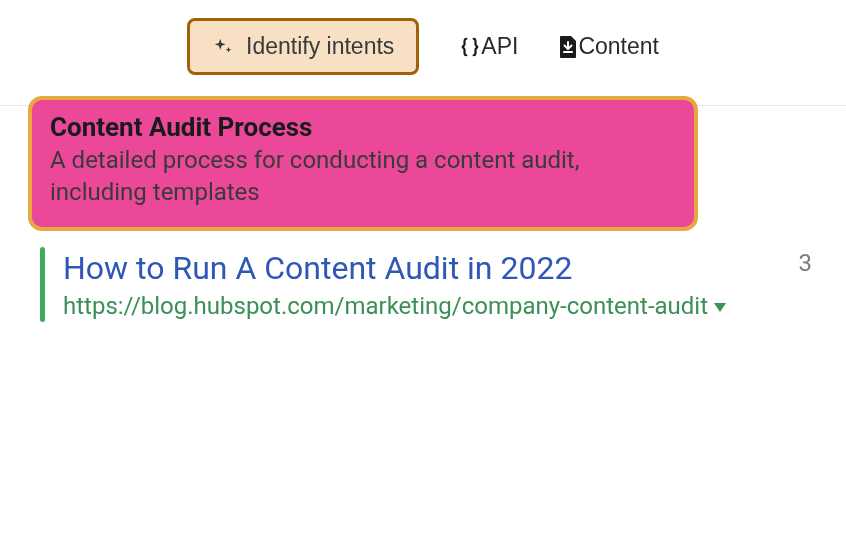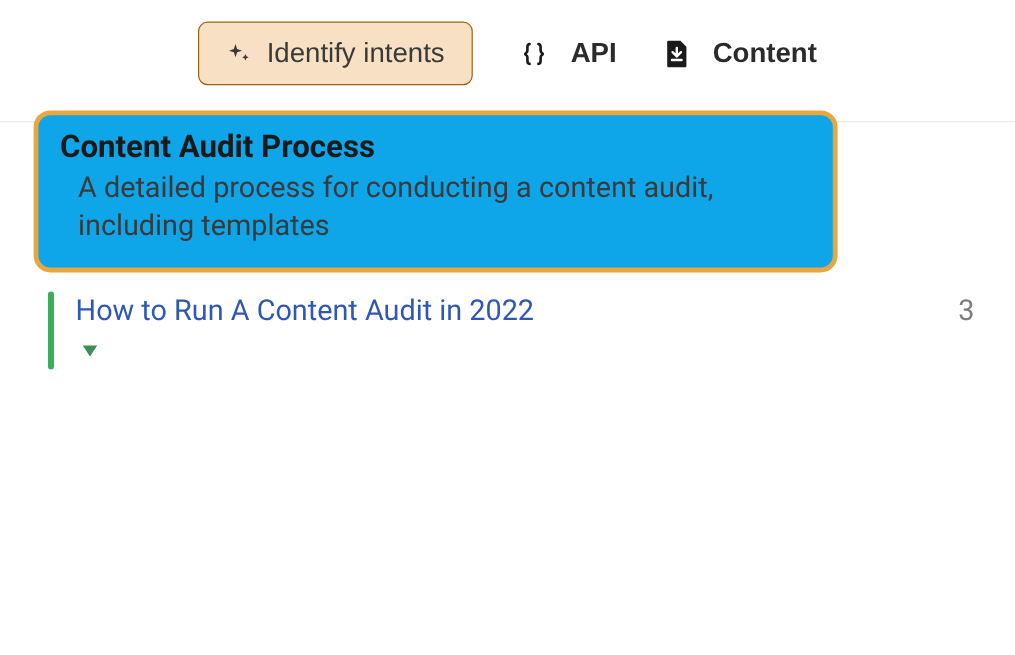--- a/index.html
+++ b/index.html
@@ -19,73 +19,72 @@
       gap: 40px;
       padding: 18px 20px 30px;
       border-bottom: 1px solid #e9e9e9;
     }
 
     .btn-primary {
       display: inline-flex;
       align-items: center;
       gap: 12px;
       background: #f7e0c3;
-      border: 1px solid #a16207;
+      border: 3px solid #a16207;
       border-radius: 8px;
       padding: 12px 22px;
       font-size: 23px;
       font-weight: 500;
       color: #3a3a3a;
       cursor: pointer;
     }
 
     .btn-plain {
       display: inline-flex;
       align-items: center;
-      gap: 20px;
+      gap: 0;
       background: transparent;
       border: none;
       font-size: 23px;
-      font-weight: 700;
+      font-weight: 400;
       color: #2b2b2b;
       cursor: pointer;
     }
 
     .icon-svg { display: block; }
 
     .content {
       padding: 0 28px 20px;
     }
 
     .intent-card-wrap {
       position: relative;
       margin-top: -10px;
     }
 
     .intent-card {
       border: 4px solid #e9a83f;
       border-radius: 14px;
-      background: #0ea5e9;
+      background: #ec4899;
       padding: 12px 18px 18px;
       width: 670px;
     }
 
     .intent-title {
       font-size: 26px;
       font-weight: 700;
       color: #1a1a1a;
       margin-bottom: 2px;
     }
 
     .intent-desc {
       font-size: 24px;
       line-height: 1.35;
       color: #3a3a3a;
       font-weight: 400;
-      margin-left: 15px;
     }
 
     .results {
       margin-top: 16px;
       padding-left: 12px;
     }
 
     .result-item {
       display: flex;
       gap: 18px;
@@ -100,21 +99,21 @@
       align-self: stretch;
     }
 
     .result-body {
       flex: 1;
       min-width: 0;
       padding-right: 10px;
     }
 
     .result-title {
-      font-size: 24px;
+      font-size: 32px;
       color: #2f57b6;
       line-height: 1.35;
       word-break: break-word;
     }
 
     .result-url-line {
       font-size: 24px;
       color: #3b8f57;
       line-height: 1.35;
       word-break: break-all;
@@ -186,21 +185,21 @@
 
   <div class="results">
 
     <div class="result-item">
       <div class="result-bar"></div>
       <div class="result-body">
         <div class="result-title">
           <span>How to Run A Content Audit in 2022</span>
         </div>
         <div class="result-url-line">
-          <span class="tri-down"></span>
+          <span>https://blog.hubspot.com/marketing/company-content-audit</span><span class="tri-down"></span>
         </div>
       </div>
       <div class="result-count">3</div>
     </div>
 
 
   </div>
 </div>
 
 </body></html>

